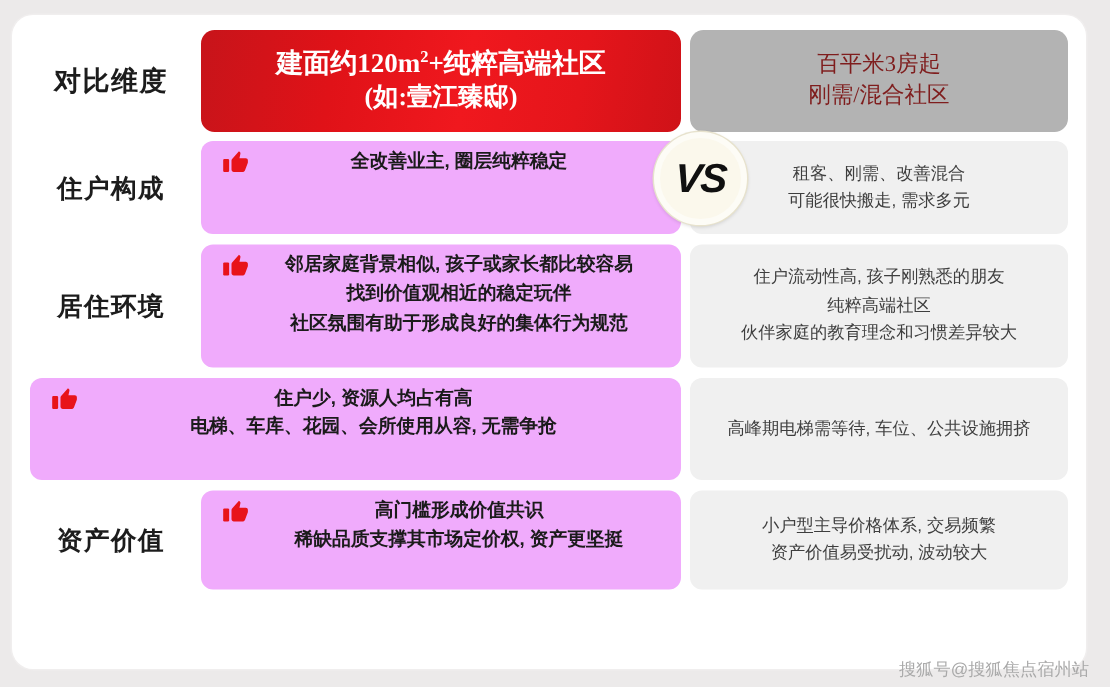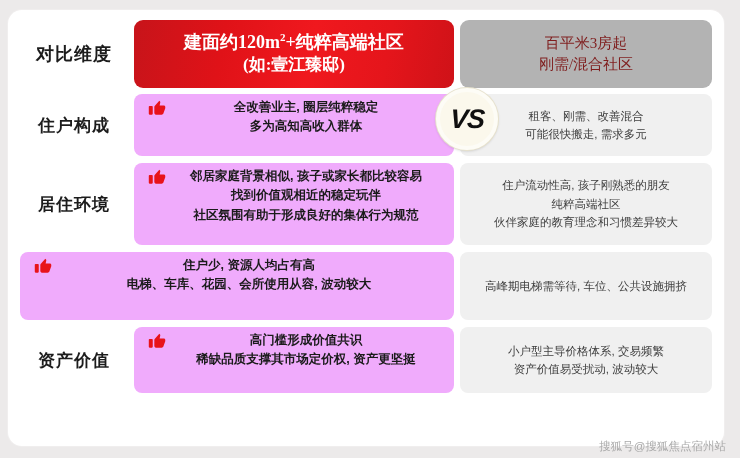--- a/index.html
+++ b/index.html
@@ -260,21 +260,20 @@
         <div class="pro-cell">
           <div class="pro-card">
             <div class="thumb-icon">
               <svg width="19" height="19" viewBox="0 0 24 24" fill="#e8131a" aria-hidden="true">
                 <rect x="1" y="10" width="5" height="11" rx="1"></rect>
                 <path d="M8 21h9.2c1 0 1.9-.6 2.2-1.5l2.3-6.1c.1-.3.1-.5.1-.8v-1.3c0-1-.8-1.8-1.8-1.8h-5.3l.8-3.9c.1-.4 0-.8-.3-1.1l-.9-.9-5.6 6.2c-.4.4-.7 1-.7 1.6V19c0 1.1.9 2 2 2z"></path>
               </svg>
             </div>
             <div class="pro-text">
               <span class="ln">全改善业主, 圈层纯粹稳定</span>
-              <span class="ln">多为高知高收入群体</span>
             </div>
           </div>
         </div>
 
         <div class="con-cell">
           <div class="con-card">
             <div class="con-text">
               <span class="ln">租客、刚需、改善混合</span>
               <span class="ln">可能很快搬走, 需求多元</span>
             </div>
@@ -317,21 +316,21 @@
         <div class="pro-cell">
           <div class="pro-card">
             <div class="thumb-icon">
               <svg width="19" height="19" viewBox="0 0 24 24" fill="#e8131a" aria-hidden="true">
                 <rect x="1" y="10" width="5" height="11" rx="1"></rect>
                 <path d="M8 21h9.2c1 0 1.9-.6 2.2-1.5l2.3-6.1c.1-.3.1-.5.1-.8v-1.3c0-1-.8-1.8-1.8-1.8h-5.3l.8-3.9c.1-.4 0-.8-.3-1.1l-.9-.9-5.6 6.2c-.4.4-.7 1-.7 1.6V19c0 1.1.9 2 2 2z"></path>
               </svg>
             </div>
             <div class="pro-text">
               <span class="ln">住户少, 资源人均占有高</span>
-              <span class="ln">电梯、车库、花园、会所使用从容, 波动较大</span>
+              <span class="ln">电梯、车库、花园、会所使用从容, 无需争抢</span>
             </div>
           </div>
         </div>
 
         <div class="con-cell">
           <div class="con-card">
             <div class="con-text">
               <span class="ln">高峰期电梯需等待, 车位、公共设施拥挤</span>
             </div>
           </div>

